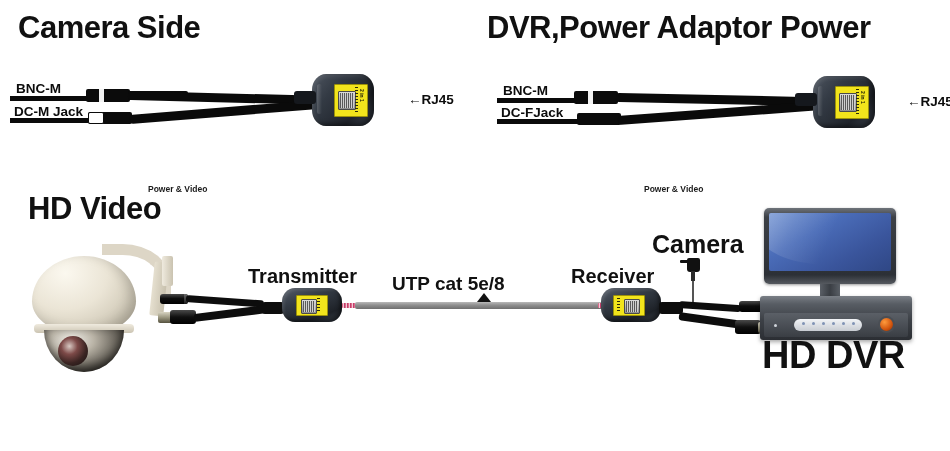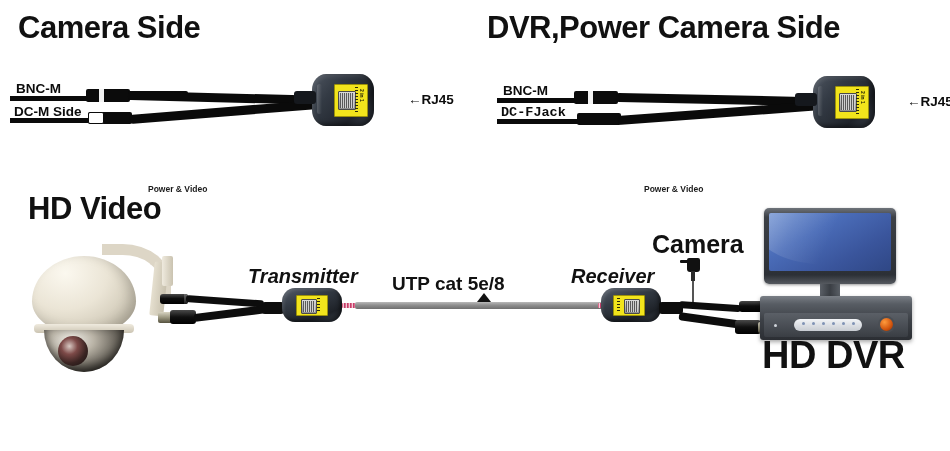--- a/index.html
+++ b/index.html
@@ -18,21 +18,21 @@
   .h-mid{
     font-size:30px;font-weight:bold;white-space:nowrap;line-height:1;color:#111;
   }
   .lbl-bold{
     font-size:13.5px;font-weight:bold;white-space:nowrap;line-height:1;color:#0c0c0c;
   }
   .lbl-small{
     font-size:8.5px;font-weight:bold;white-space:nowrap;line-height:1;color:#1a1a1a;
   }
   .lbl-sec{
-    font-size:20px;font-weight:bold;white-space:nowrap;line-height:1;color:#111;font-style:italic;
+    font-size:20px;font-weight:bold;white-space:nowrap;line-height:1;color:#111;
   }
   .lbl-utp{
     font-size:19px;font-weight:bold;white-space:nowrap;line-height:1;color:#111;
   }
 
   
   .wire{background:#0a0a0a;position:absolute;}
 
   
   .bnc{position:absolute;background:#0b0b0b;border-radius:2px;}
@@ -218,21 +218,21 @@
 
 <div class="abs" style="left:0;top:60px;width:475px;height:100px;">
 
   <div class="abs lbl-bold" style="left:16px;top:22px;">BNC-M</div>
   <div class="wire" style="left:10px;top:36px;width:80px;height:5px;"></div>
   <div class="bnc" style="left:86px;top:29px;width:44px;height:13px;">
     <div class="band" style="left:13px;width:5px;"></div>
   </div>
   <div class="wire" style="left:128px;top:31px;width:60px;height:9px;border-radius:2px;"></div>
 
-  <div class="abs lbl-bold" style="left:14px;top:45px;">DC-M Side</div>
+  <div class="abs lbl-bold" style="left:14px;top:45px;">DC-M Jack</div>
   <div class="wire" style="left:10px;top:58px;width:82px;height:5px;"></div>
   <div class="dcm" style="left:88px;top:52px;width:44px;height:12px;">
     <div class="tip" style="width:16px;"></div>
   </div>
 
   <div class="wire" style="left:128px;top:31px;width:185px;height:9px;transform:rotate(1.4deg);transform-origin:left center;border-radius:3px;"></div>
   <div class="wire" style="left:130px;top:55px;width:185px;height:9px;transform:rotate(-4.6deg);transform-origin:left center;border-radius:3px;"></div>
   <div class="abs lbl-small" style="left:148px;top:125px;">Power &amp; Video</div>
 
   <div class="balun" style="left:312px;top:14px;width:62px;height:52px;">
@@ -243,31 +243,31 @@
         <div class="rjteeth"></div>
       </div>
       <div class="bars" style="left:20px;top:2px;width:3px;height:27px;"></div>
       <div class="twoin1" style="left:30px;top:4px;">2 in 1</div>
     </div>
   </div>
 
   <div class="abs lbl-bold" style="left:408px;top:33px;">←RJ45</div>
 </div>
 
-<div class="abs h-big" style="left:487px;top:12px;">DVR,Power Camera Side</div>
+<div class="abs h-big" style="left:487px;top:12px;">DVR,Power Adaptor Power</div>
 
 <div class="abs" style="left:475px;top:60px;width:475px;height:100px;">
 
   <div class="abs lbl-bold" style="left:28px;top:24px;">BNC-M</div>
   <div class="wire" style="left:22px;top:38px;width:80px;height:5px;"></div>
   <div class="bnc" style="left:99px;top:31px;width:44px;height:13px;">
     <div class="band" style="left:14px;width:5px;"></div>
   </div>
 
-  <div class="abs lbl-bold" style="left:26px;top:46px;font-family:Liberation Mono, monospace;">DC-FJack</div>
+  <div class="abs lbl-bold" style="left:26px;top:46px;">DC-FJack</div>
   <div class="wire" style="left:22px;top:59px;width:84px;height:5px;"></div>
   <div class="dcm" style="left:102px;top:53px;width:44px;height:12px;"></div>
 
   <div class="wire" style="left:141px;top:33px;width:200px;height:9px;transform:rotate(1.2deg);transform-origin:left center;border-radius:3px;"></div>
   <div class="wire" style="left:143px;top:56px;width:200px;height:9px;transform:rotate(-4.2deg);transform-origin:left center;border-radius:3px;"></div>
   <div class="abs lbl-small" style="left:169px;top:125px;">Power &amp; Video</div>
 
   <div class="balun" style="left:338px;top:16px;width:62px;height:52px;">
     <div class="strain" style="left:-18px;top:17px;width:22px;height:13px;"></div>
     <div class="grip" style="left:5px;top:10px;height:30px;"></div>

